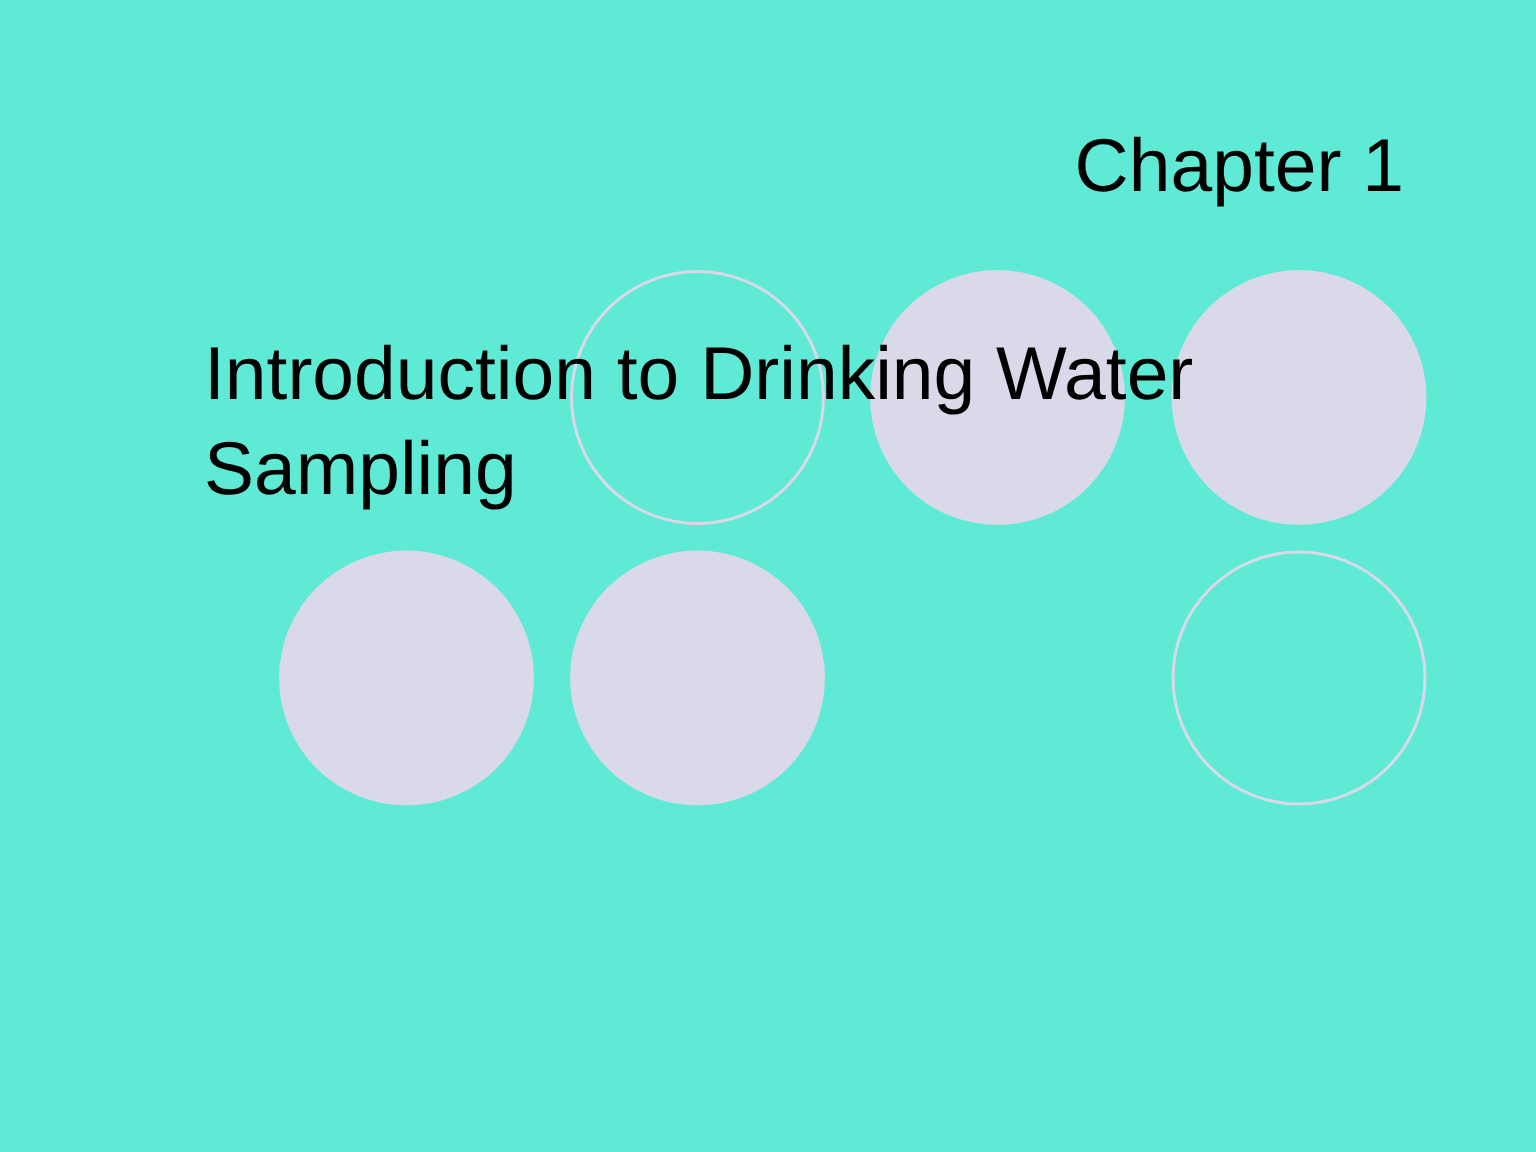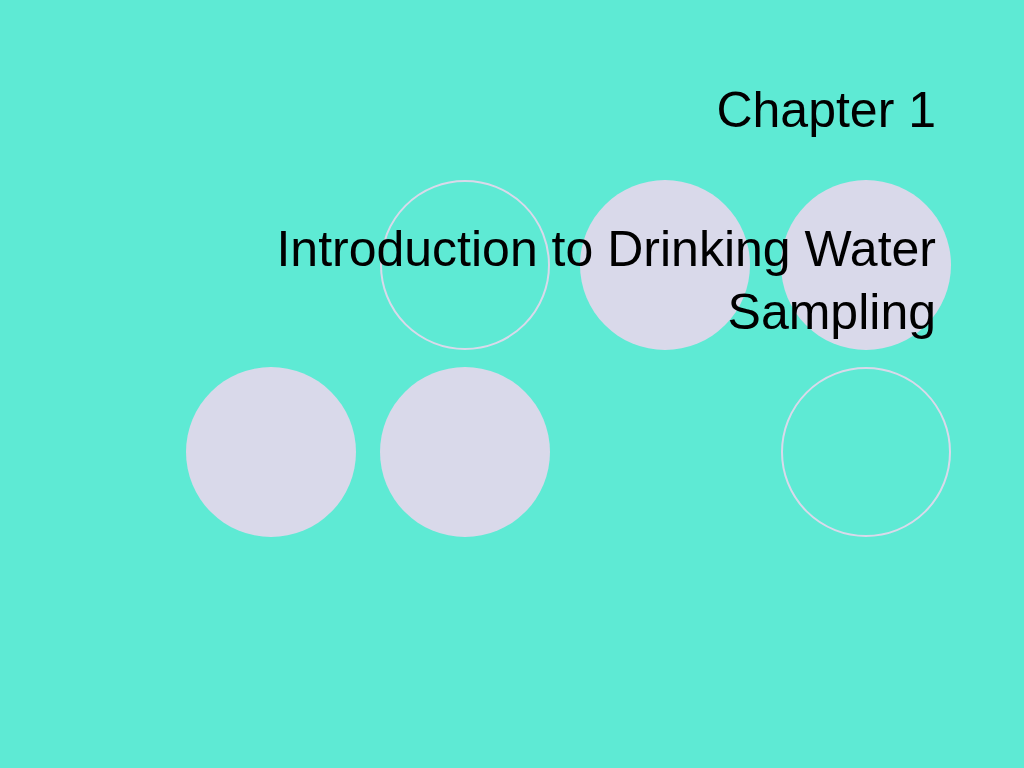--- a/index.html
+++ b/index.html
@@ -43,21 +43,20 @@
       z-index: 2;
     }
     .subtitle {
       position: absolute;
       right: 88px;
       top: 218px;
       width: 800px;
       font-size: 50px;
       line-height: 63px;
       color: #000000;
-      text-align: right;
       z-index: 2;
     }
   </style>
 </head>
 <body>
 
 <div class="slide">
 
   <div class="circle outline" style="left:380px; top:180px;"></div>
   <div class="circle filled" style="left:580px; top:180px;"></div>

